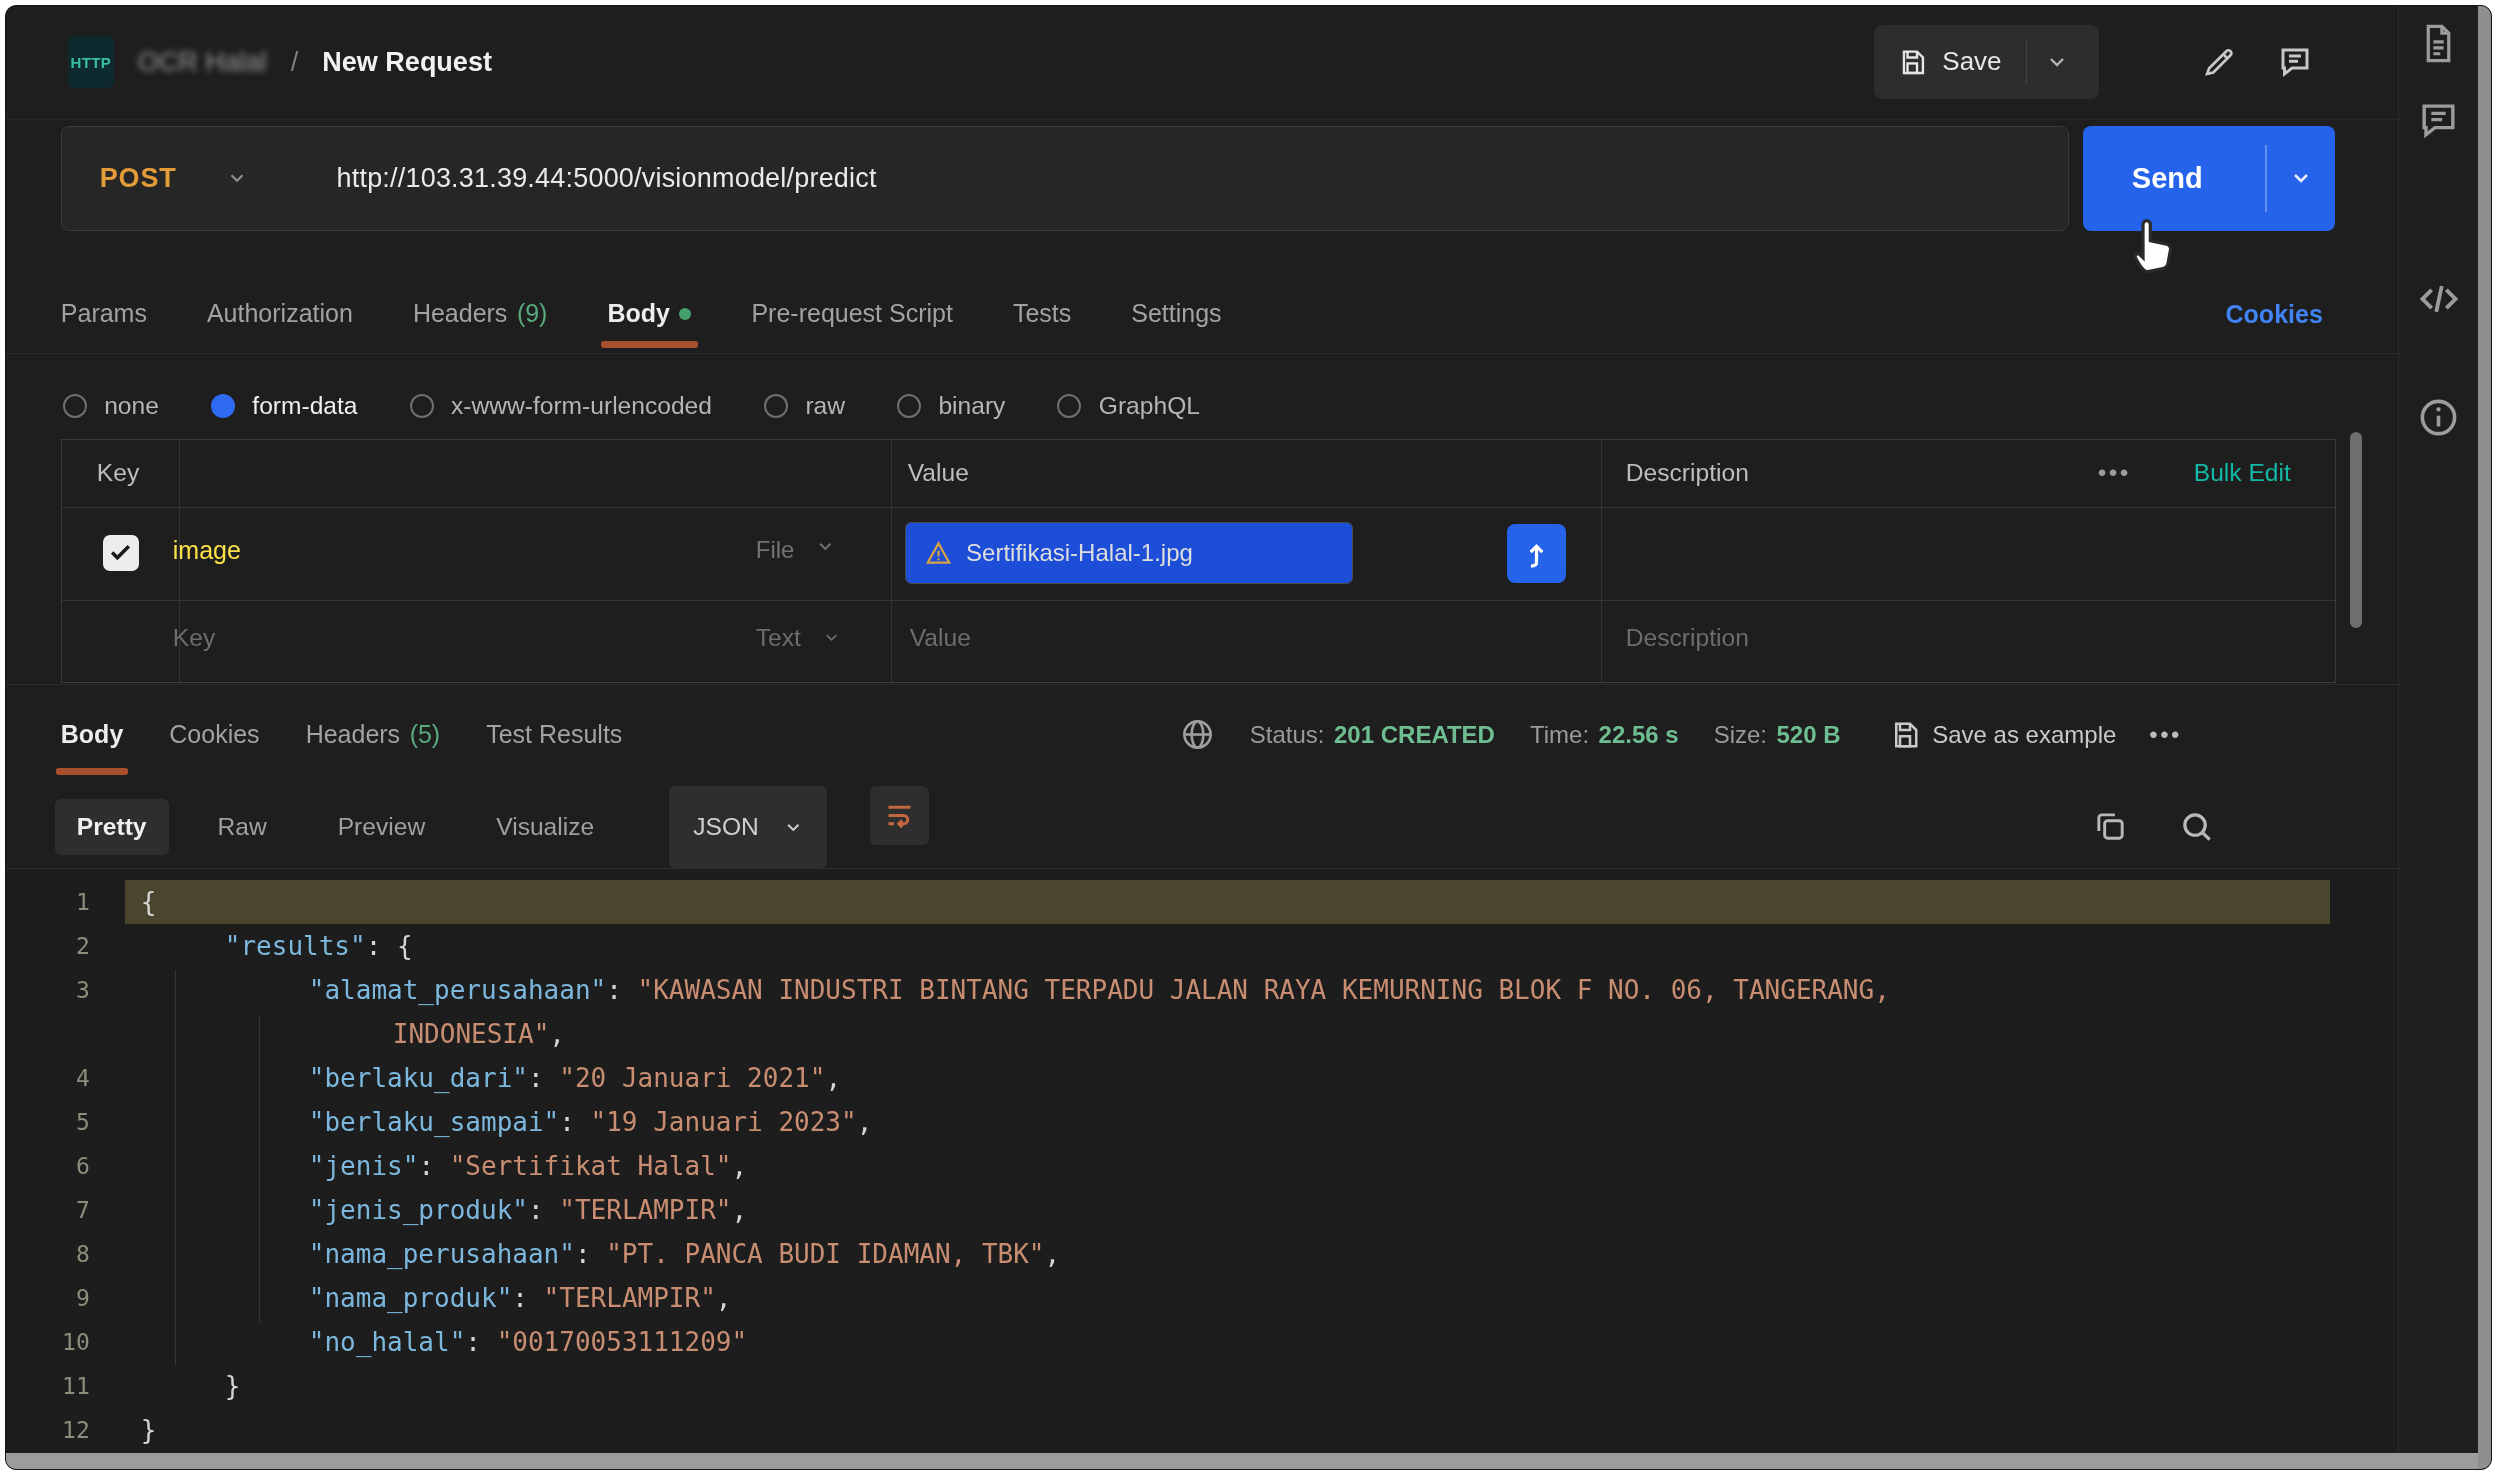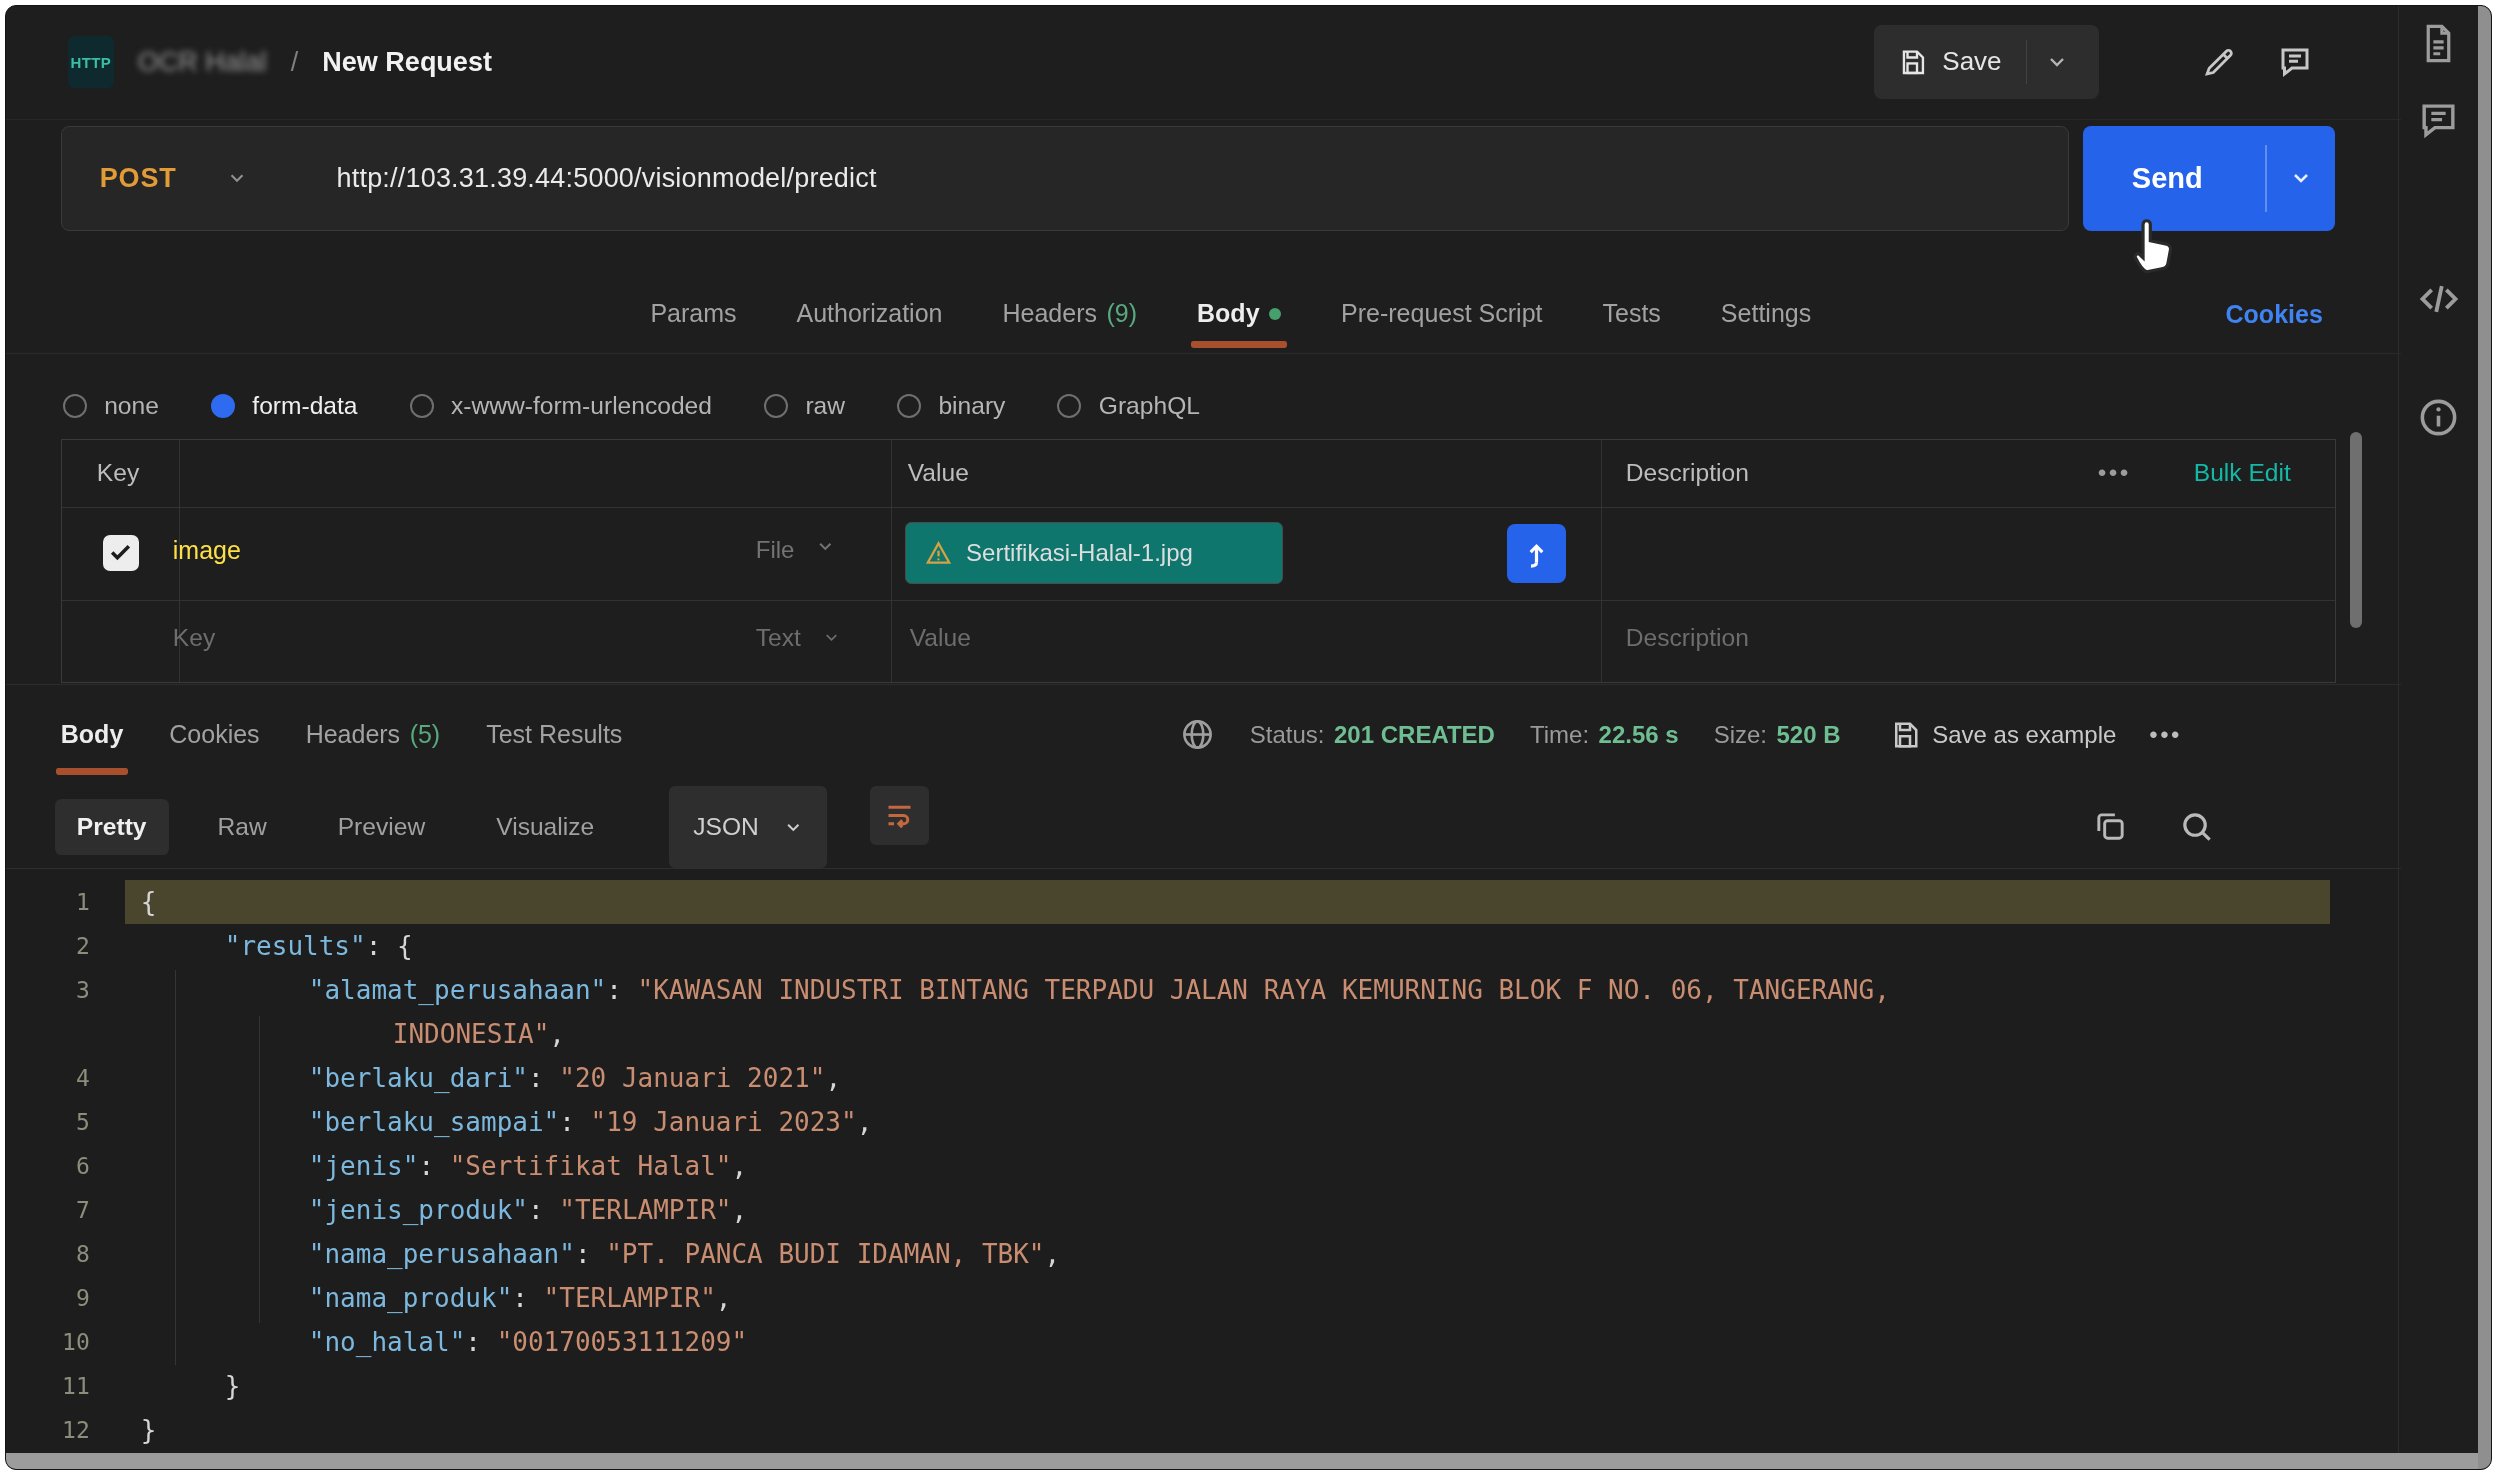--- a/index.html
+++ b/index.html
@@ -24,21 +24,21 @@
   .method{padding-left:38px;color:#e39b37;font-weight:700;font-size:27px;letter-spacing:0.8px;}
   .method-caret{margin-left:49px;color:#8f8f8f;display:flex;}
   .url-text{margin-left:89px;color:#eaeaea;font-size:27px;letter-spacing:0.2px;}
   .send-btn{position:absolute;left:2077px;top:120px;width:252px;height:105px;background:#2563eb;border-radius:8px;display:flex;align-items:center;color:#ffffff;}
   .send-label{padding-left:49px;font-size:29px;font-weight:700;flex:1;}
   .send-div{width:1.6px;height:67px;background:rgba(255,255,255,.28);}
   .send-caret{width:68px;display:flex;justify-content:center;color:#e8eefc;}
   .cursor-hand{position:absolute;left:2114px;top:203px;width:70px;height:70px;z-index:30;}
 
   
-  .rtabs{position:absolute;left:0;top:269px;width:2395px;height:79px;border-bottom:1.6px solid #2a2a2a;display:flex;align-items:center;padding-left:55px;gap:60px;box-sizing:border-box;justify-content:center;}
+  .rtabs{position:absolute;left:0;top:269px;width:2395px;height:79px;border-bottom:1.6px solid #2a2a2a;display:flex;align-items:center;padding-left:55px;gap:60px;box-sizing:border-box;}
   .rtab{position:relative;height:100%;display:flex;align-items:center;font-size:25px;color:#a2a2a2;gap:9.5px;}
   .rtab.active{color:#ededed;font-weight:600;}
   .rtab.active::after{content:"";position:absolute;left:-6.3px;right:-6.3px;bottom:4.8px;height:7.1px;background:#a8502e;border-radius:2.4px;}
   .tab-count{color:#58aa7e;}
   .tab-dot{width:12px;height:12px;border-radius:50%;background:#46a06b;}
   .cookies-link{position:absolute;right:168px;top:269px;height:79px;display:flex;align-items:center;color:#4083f2;font-size:25px;font-weight:600;}
 
   
   .modes{position:absolute;left:0;top:353px;width:2395px;height:74px;display:flex;align-items:center;padding-left:57px;gap:52px;box-sizing:border-box;}
   .mode{display:flex;align-items:center;gap:17.4px;font-size:24.6px;color:#b5b5b5;margin-top:20px;}
@@ -52,21 +52,21 @@
   .thead{position:absolute;left:0;top:0;right:0;height:67px;border-bottom:1.6px solid #333;color:#bdbdbd;font-size:24.6px;}
   .thead .h-key{position:absolute;left:35px;top:19px;}
   .thead .h-val{position:absolute;left:846px;top:19px;}
   .thead .h-desc{position:absolute;left:1564px;top:19px;}
   .thead .h-more{position:absolute;right:204px;top:19px;color:#9c9c9c;letter-spacing:2.4px;}
   .thead .h-bulk{position:absolute;right:44px;top:19px;color:#14b8a6;}
   .trow1{position:absolute;left:0;top:68px;right:0;height:92px;border-bottom:1.6px solid #333;}
   .cbox{position:absolute;left:41px;top:27px;width:36px;height:36px;background:#ededed;border-radius:7.1px;display:flex;align-items:center;justify-content:center;color:#1c1c1c;}
   .cell-key{position:absolute;left:111px;top:28.5px;font-size:25px;color:#fde047;}
   .file-sel{position:absolute;left:694px;top:28.5px;display:flex;gap:20.6px;font-size:24px;color:#737373;}
-  .file-chip{position:absolute;left:843px;top:14.3px;width:378px;height:62px;background:#0f766e;border:1.6px solid #4b4b4b;border-radius:6.3px;display:flex;align-items:center;gap:14.3px;padding:0 19px;box-sizing:border-box;}
+  .file-chip{position:absolute;left:843px;top:14.3px;width:448px;height:62px;background:#1d4ed8;border:1.6px solid #4b4b4b;border-radius:6.3px;display:flex;align-items:center;gap:14.3px;padding:0 19px;box-sizing:border-box;}
   .file-name{font-size:24px;color:#dedede;white-space:nowrap;}
   .upload-btn{position:absolute;left:1445px;top:16px;width:59px;height:59px;background:#2563eb;border-radius:8px;display:flex;align-items:center;justify-content:center;color:#fff;}
   .trow2{position:absolute;left:0;top:162px;right:0;height:79px;color:#6d6d6d;font-size:24.6px;}
   .trow2 .p-key{position:absolute;left:111px;top:22px;}
   .trow2 .p-type{position:absolute;left:694px;top:22px;display:flex;align-items:center;gap:20.6px;}
   .trow2 .p-val{position:absolute;left:848px;top:22px;}
   .trow2 .p-desc{position:absolute;left:1564px;top:22px;}
   .tbl-scroll{position:absolute;left:2344px;top:426px;width:12.7px;height:196px;background:#6f6f6f;border-radius:6.3px;}
 
   

